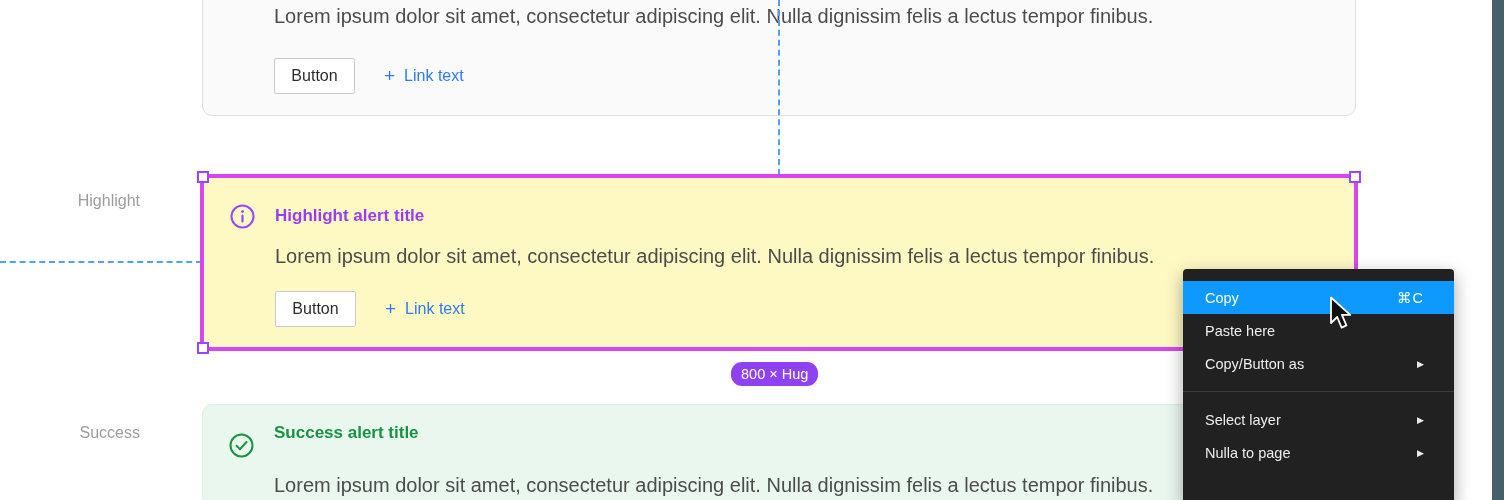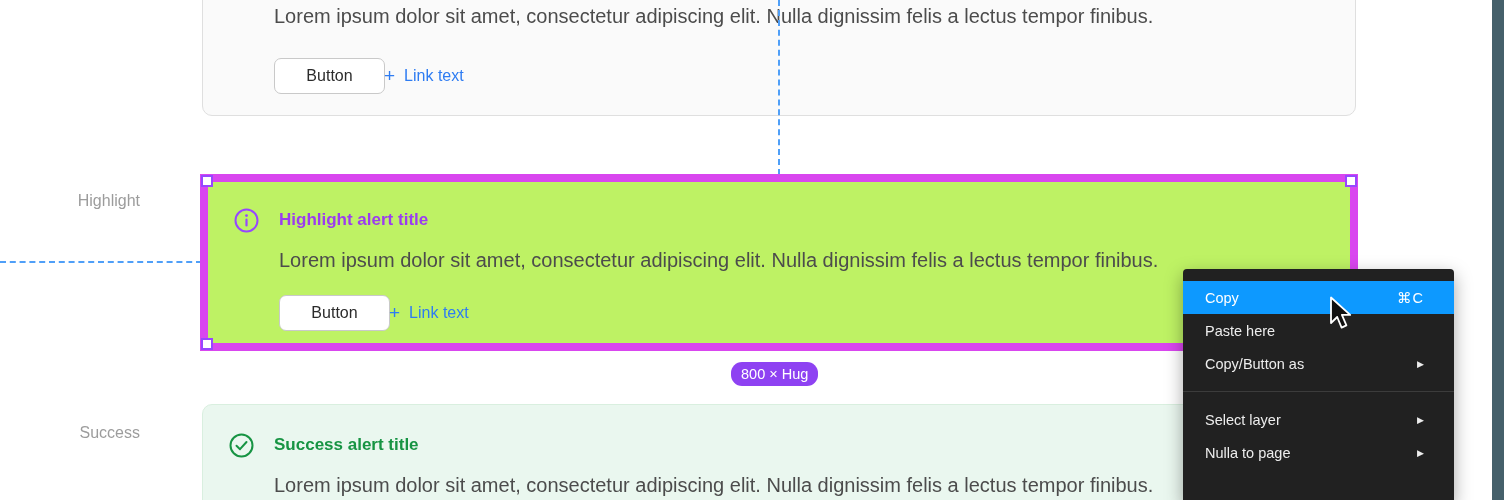--- a/index.html
+++ b/index.html
@@ -8,41 +8,41 @@
     position:relative; width:1504px; height:500px; overflow:hidden;
     background:#ffffff; font-family:"Liberation Sans", sans-serif;
   }
   
   .card-top {
     position:absolute; left:202px; top:-52px; width:1154px; height:168px;
     background:#fafafa; border:1px solid #dfdfdf; border-radius:10px;
   }
   .alert-body { position:absolute; font-size:20px; line-height:22px; color:#4c4c4c; white-space:nowrap; }
   .btn {
-    position:absolute; width:111px; height:36px; background:#fff;
-    border:1px solid #c9c9c9; border-radius:7px; font-size:16px; color:#2b2b2b;
+    position:absolute; width:81px; height:36px; background:#fff;
+    border:1px solid #c9c9c9; border-radius:2px; font-size:16px; color:#2b2b2b;
     display:flex; align-items:center; justify-content:center; cursor:default;
   }
   .link {
     position:absolute; display:flex; align-items:center; gap:9px;
     color:#2e7cf2; font-size:16px; line-height:20px; white-space:nowrap; cursor:pointer;
   }
   .link .plus { font-size:19px; font-weight:400; }
   
   .guide-v { position:absolute; left:778px; top:0; height:175px; width:0; border-left:2px dashed #4f9ff8; }
   .guide-h { position:absolute; left:0; top:261px; width:202px; height:0; border-top:2px dashed #4f9ff8; }
   
   .section-label {
     position:absolute; left:4px; width:136px; text-align:right;
     font-size:16px; color:#9c9c9c;
   }
   
   .selection {
     position:absolute; left:200px; top:174px; width:1158px; height:177px;
-    background:#bef264; border:8px solid #d946ef;
+    background:#fef9c3; border:4px solid #d946ef;
   }
   .handle {
     position:absolute; width:12px; height:12px; background:#fff;
     border:2px solid #9747ff;
   }
   .h-tl { left:-7px; top:-7px; } .h-tr { right:-7px; top:-7px; }
   .h-bl { left:-7px; bottom:-7px; } .h-br { right:-7px; bottom:-7px; }
   .alert-title { position:absolute; font-size:17px; font-weight:700; white-space:nowrap; }
   .title-purple { color:#9b3cf0; }
   .title-green { color:#179443; }
@@ -118,21 +118,21 @@
 
   <div class="size-badge">800 × Hug</div>
 
   <div class="section-label" style="top:424px;">Success</div>
 
   <div class="card-success">
     <svg class="alert-icon" style="left:26px; top:28px;" width="25" height="25" viewBox="0 0 25 25">
       <circle cx="12.5" cy="12.5" r="11" fill="none" stroke="#179443" stroke-width="2"></circle>
       <polyline points="7.5,12.8 11,16.2 17.5,9" fill="none" stroke="#179443" stroke-width="2" stroke-linecap="round" stroke-linejoin="round"></polyline>
     </svg>
-    <div class="alert-title title-green" style="left:71px; top:30px;">Success alert title</div>
+    <div class="alert-title title-green" style="left:71px; top:18px;">Success alert title</div>
     <div class="alert-body" style="left:71px; top:69px;">Lorem ipsum dolor sit amet, consectetur adipiscing elit. Nulla dignissim felis a lectus tempor finibus.</div>
   </div>
 
   <div class="context-menu">
     <div class="menu-item highlighted">
       <span>Copy</span>
       <span class="menu-shortcut">⌘C</span>
     </div>
     <div class="menu-item">
       <span>Paste here</span>

